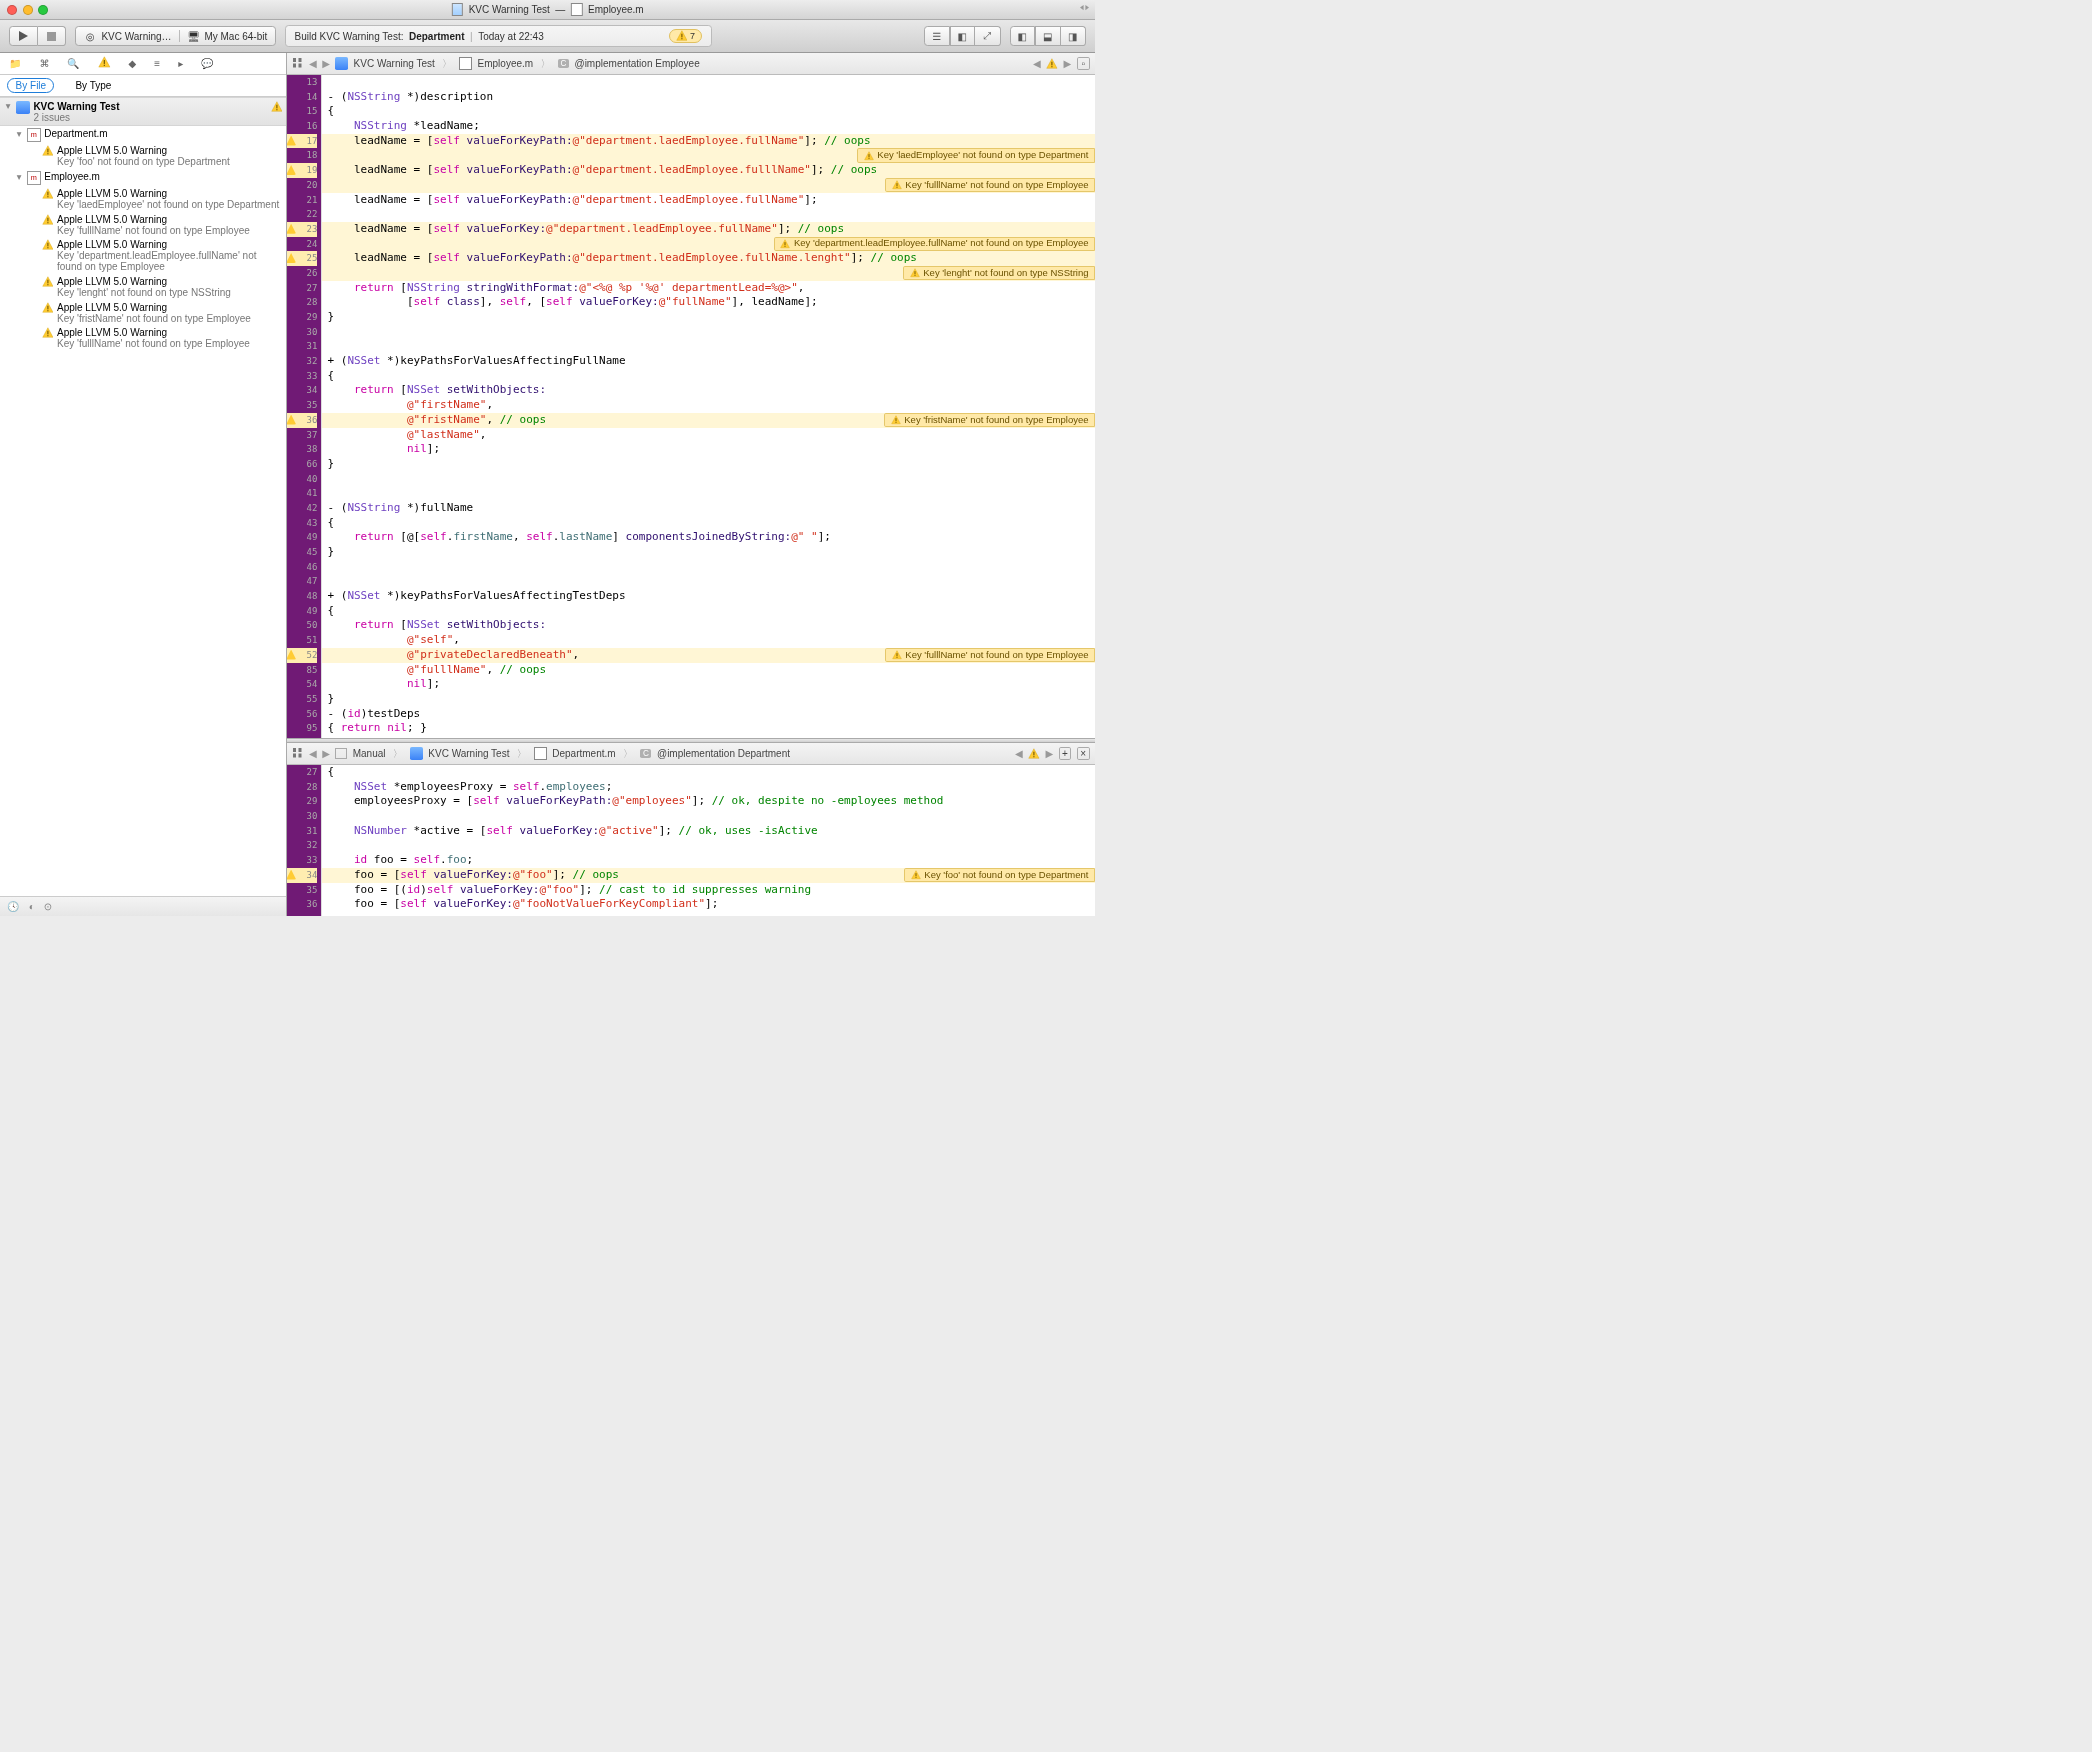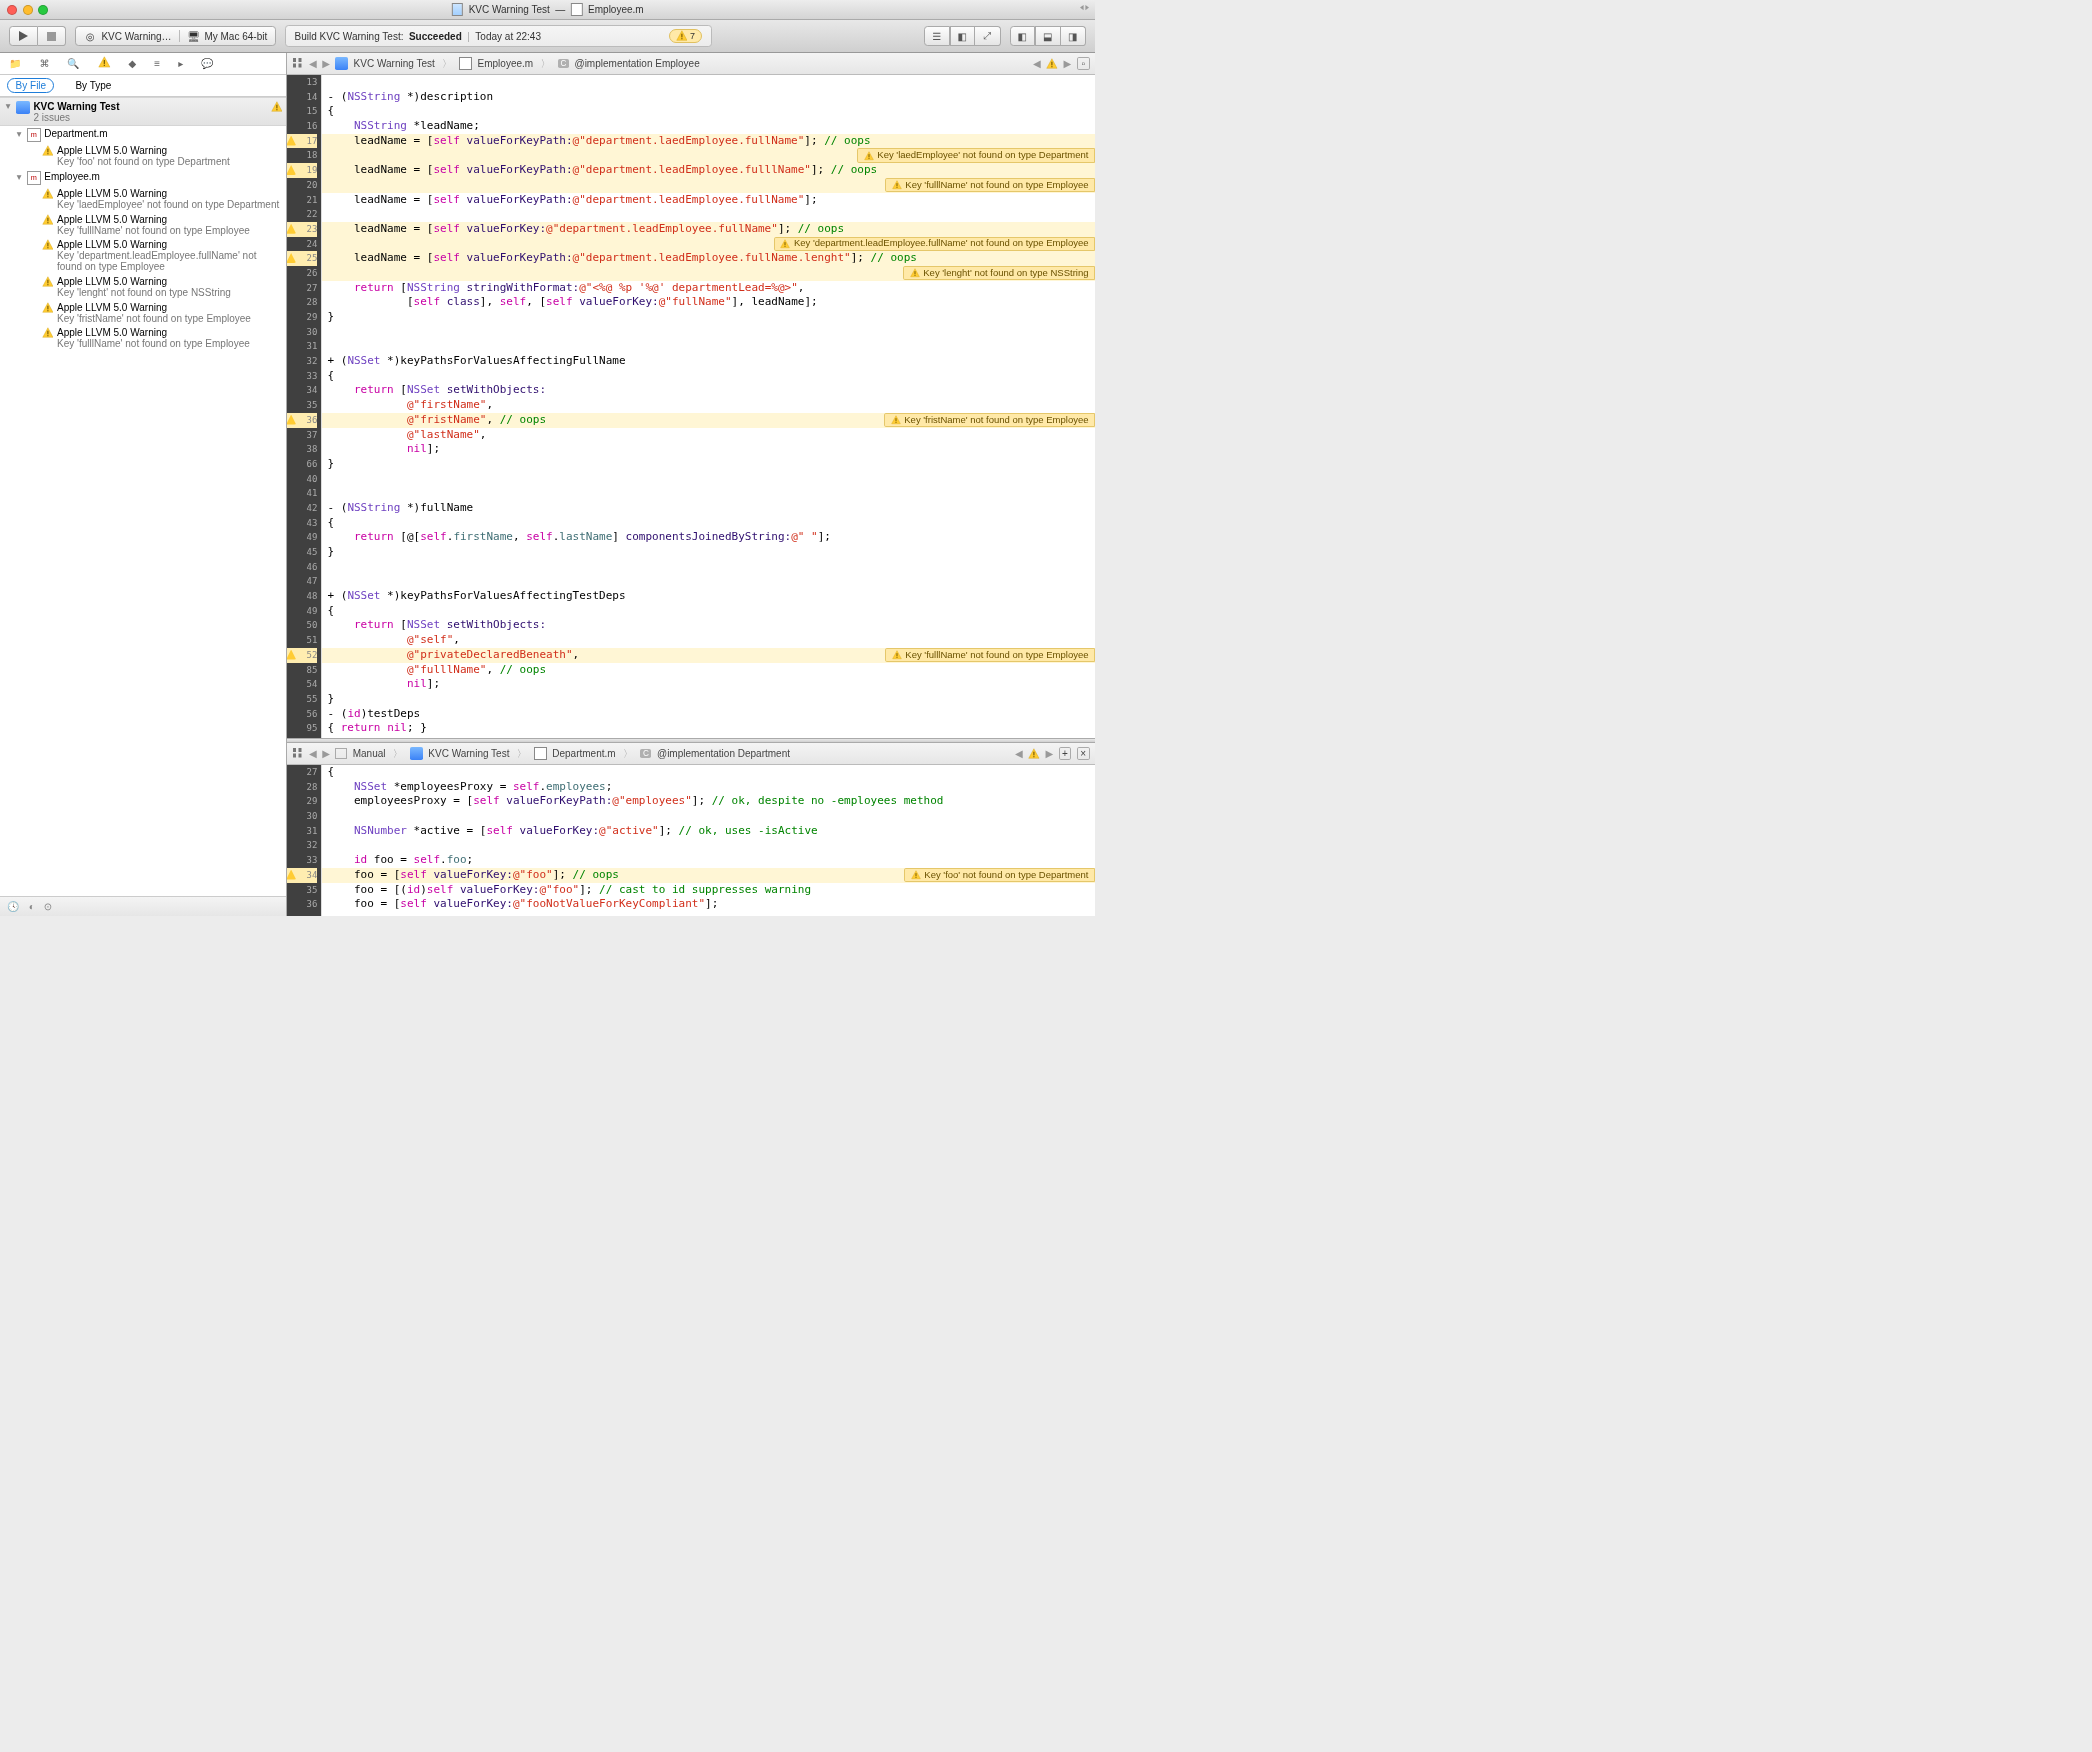--- a/index.html
+++ b/index.html
@@ -47,21 +47,21 @@
 .indent1{padding-left:14.5px}.indent2{padding-left:29px}
 .row.project{background:linear-gradient(#f0f0f0,#e2e2e2);border-top:0.9px solid #d5d5d5;border-bottom:0.9px solid #d5d5d5;padding:2.7px 3.6px}
 .row.project .right-warn{margin-left:auto}
 .rc{flex:1;display:flex;flex-direction:column}
 .jump{height:22px;background:linear-gradient(#f4f4f4,#e6e6e6);border-bottom:0.9px solid #bbb;display:flex;align-items:center;padding:0 5.5px;gap:5.5px;color:#444;font-size:10px}
 .jump .chev{color:#999;padding:0 1.8px}
 .jump .nav-arrow{color:#999}
 .jump .file-ico{display:inline-flex;width:12.7px;height:12.7px;align-items:center;justify-content:center}
 .jump-right{margin-left:auto;display:flex;align-items:center;gap:5.5px}
 .editor{flex:1;display:flex;background:#fff;font-family:Menlo,Monaco,monospace;font-size:11px;overflow:hidden;position:relative}
-.gutter{width:35px;background:#404040;border-right:0.9px solid #ddd;text-align:right;color:#aaa;font-size:9px;line-height:14.7px;padding-right:3.6px;padding-top:0}
+.gutter{width:35px;background:#701a75;border-right:0.9px solid #ddd;text-align:right;color:#aaa;font-size:9px;line-height:14.7px;padding-right:3.6px;padding-top:0}
 .gutter-line{height:14.7px;position:relative}
 .gutter-line.warn{background:#ffedb0;color:#888}
 .gutter-line.warn::before{content:"";position:absolute;left:-0.9px;top:1.8px;width:10px;height:10px;background:#ffcc33;border-radius:1.8px;clip-path:polygon(50% 0,100% 100%,0 100%)}
 .code{flex:1;line-height:14.7px;white-space:pre;position:relative}
 .ln{height:14.7px;padding-left:5.5px;position:relative}
 .ln.hl{background:#fff6d5}
 .inline-warn{position:absolute;right:0;top:0;height:14.5px;background:#ffe9a8;border:0.9px solid #e5c76a;border-radius:1.8px 0 0 1.8px;font-family:"Lucida Grande",sans-serif;font-size:9.5px;padding:0 5.5px;display:flex;align-items:center;gap:3.6px;color:#6b5200}
 .inline-warn .wt{width:10px;height:10px}
 .kw{color:#c800a4}.cls{color:#6f42c1}.str{color:#d12f1b}.cmt{color:#008400}.msg{color:#2e0d6e}.id{color:#3f6e74}.selfc{color:#c800a4}
 .split{height:5.5px;background:linear-gradient(#e8e8e8,#d0d0d0);border-top:0.9px solid #aaa;border-bottom:0.9px solid #aaa}
@@ -118,21 +118,21 @@
         <span>KVC Warning…</span>
       </div>
     <div class="scheme-divider"></div>
     <div class="scheme-part">
         <span>🖥</span>
         <span>My Mac 64-bit</span>
       </div>
   </div>
   <div class="activity">
     <span>Build KVC Warning Test: </span>
-    <span class="succ">Succeeded</span>
+    <span class="succ">Department</span>
     <span class="sep">|</span>
     <span>Today at 22:43</span>
     <span class="warn-badge">
         <svg class="warn-tri-svg" viewBox="0 0 13 13" width="11.8" height="11.8">
           <use href="#warn-triangle"></use>
         </svg>
         <span>7</span>
       </span>
   </div>
   <div class="right-tools">

